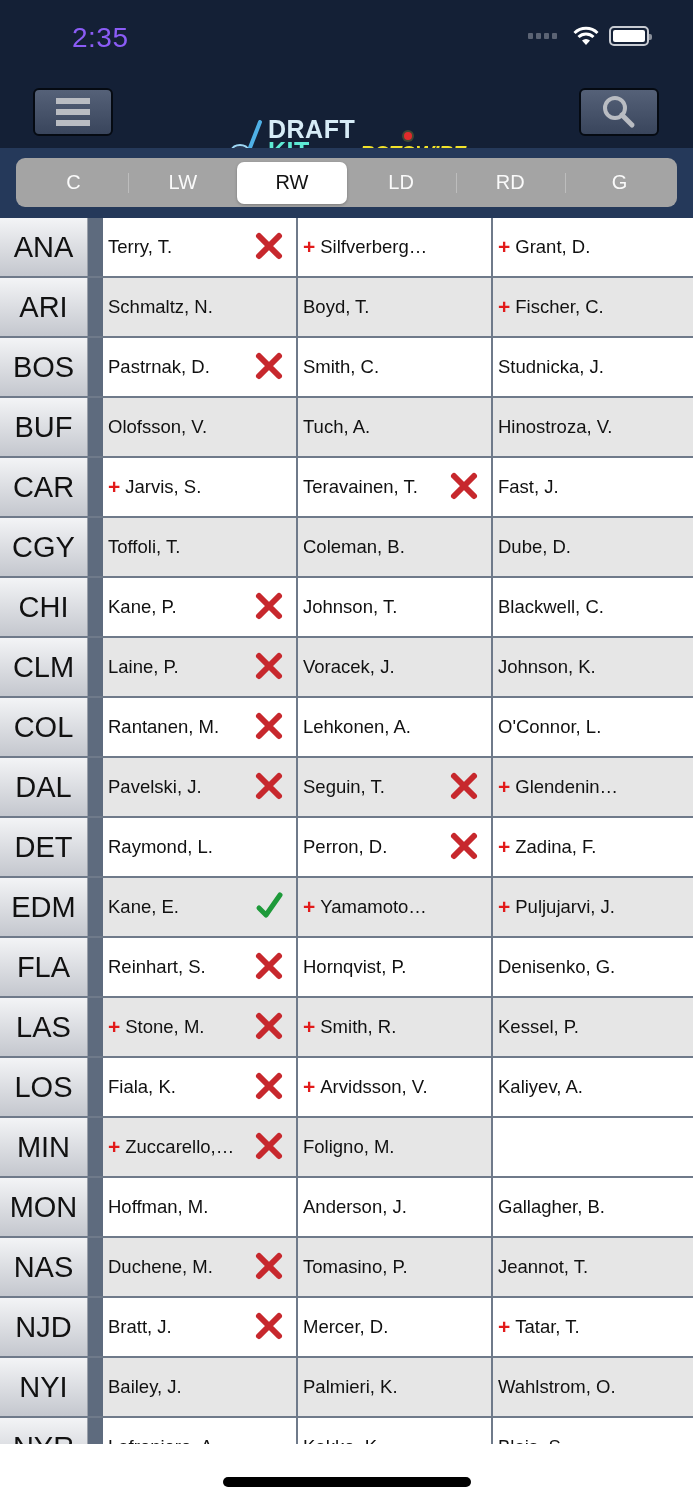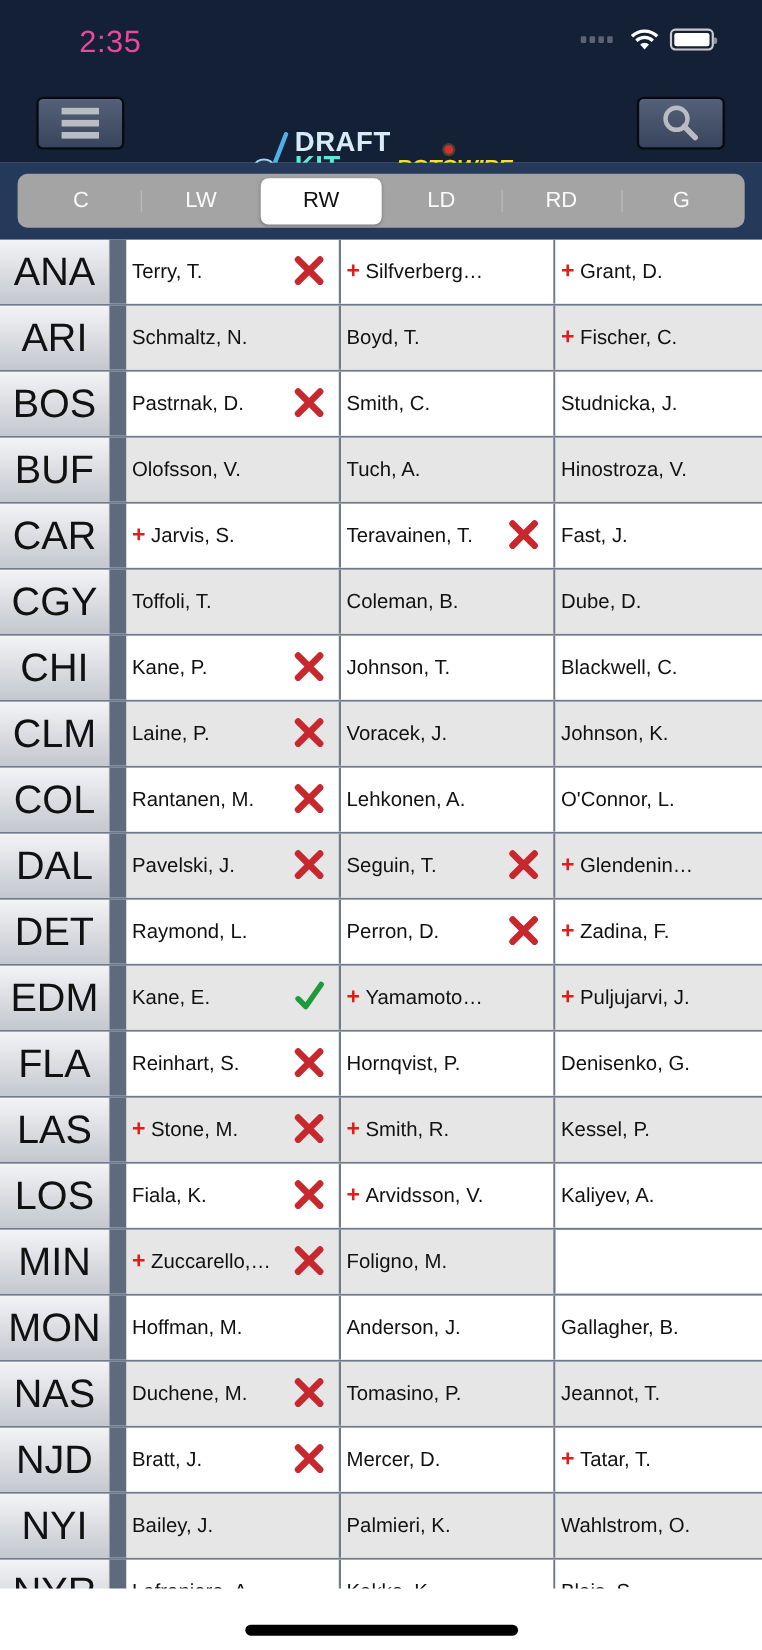--- a/index.html
+++ b/index.html
@@ -1,18 +1,18 @@
 <!DOCTYPE html>
 <html><head>
 <meta charset="utf-8">
 <style>
   * { box-sizing: border-box; margin: 0; padding: 0; }
   html, body { width: 693px; height: 1500px; overflow: hidden; background: #ffffff; font-family: "Liberation Sans", sans-serif; }
   .top { position: absolute; left: 0; top: 0; width: 693px; height: 148px; background: #142036; }
-  .status-time { position: absolute; left: 72px; top: 22px; color: #ec4899; font-size: 28px; font-weight: 500; letter-spacing: 0.5px; }
+  .status-time { position: absolute; left: 72px; top: 22px; color: #8b5cf6; font-size: 28px; font-weight: 500; letter-spacing: 0.5px; }
   .status-right { position: absolute; right: 44px; top: 26px; display: flex; align-items: center; gap: 10px; }
   .signal { display: flex; gap: 3px; align-items: flex-end; margin-right: 6px; }
   .signal span { width: 5px; height: 6px; background: #5b6374; border-radius: 1px; }
   .battery { width: 40px; height: 20px; border: 2px solid #c8cbd2; border-radius: 5px; padding: 2px; position: relative; }
   .battery::after { content: ""; position: absolute; right: -5px; top: 6px; width: 3px; height: 6px; background: #8a8f9a; border-radius: 0 2px 2px 0; }
   .battery .fill { width: 100%; height: 100%; background: #fff; border-radius: 2px; }
   .hdr-btn { position: absolute; top: 88px; width: 80px; height: 48px; border-radius: 6px; border: 2px solid #050a12; background: linear-gradient(#556178, #39455c); display: flex; align-items: center; justify-content: center; }
   .menu-btn { left: 33px; }
   .search-btn { left: 579px; }
   .hamburger { width: 34px; display: flex; flex-direction: column; gap: 5px; }
@@ -23,21 +23,21 @@
   .logo .roto { position: absolute; left: 132px; top: 24px; font-size: 20px; font-weight: bold; font-style: italic; color: #f2e22a; letter-spacing: -0.5px; }
   .logo .spark { position: absolute; left: 176px; top: 14px; width: 8px; height: 8px; border-radius: 50%; background: #e02b2b; box-shadow: 0 0 0 2px #f2e22a33; }
   .seg-wrap { position: absolute; left: 0; top: 148px; width: 693px; height: 70px; background: #25395a; }
   .seg { position: absolute; left: 16px; top: 10px; width: 661px; height: 49px; border-radius: 9px; background: #a4a4a4; display: flex; align-items: center; padding: 0 3px; }
   .seg-item { flex: 1; height: 42px; display: flex; align-items: center; justify-content: center; color: #fafafa; font-size: 20px; position: relative; }
   .seg-item + .seg-item::before { content: ""; position: absolute; left: 0; top: 11px; height: 20px; width: 1px; background: #bdbdbd; }
   .seg-item.active { background: #ffffff; color: #111; border-radius: 7px; box-shadow: 0 1px 3px rgba(0,0,0,0.25); }
   .seg-item.active::before, .seg-item.active + .seg-item::before { display: none; }
   .grid { position: absolute; left: 0; top: 218px; width: 693px; height: 1226px; overflow: hidden; background: #fff; }
   .row { position: relative; height: 60px; display: flex; border-bottom: 2px solid #6f7a8a; }
-  .team { width: 100px; height: 58px; background: linear-gradient(#f3f4f6, #c4c7ce); color: #111; font-size: 36px; display: flex; align-items: center; justify-content: center; border-right: 1px solid #9aa0aa; }
+  .team { width: 88px; height: 58px; background: linear-gradient(#f3f4f6, #c4c7ce); color: #111; font-size: 29px; display: flex; align-items: center; justify-content: center; border-right: 1px solid #9aa0aa; }
   .sep { width: 15px; background: #5e6b7e; }
   .cell { width: 195px; height: 58px; border-right: 2px solid #6f7a8a; display: flex; align-items: center; padding-left: 5px; position: relative; font-size: 18.5px; color: #111; white-space: nowrap; overflow: hidden; }
   .cell.last { flex: 1; border-right: none; }
   .row.alt .cell { background: #e6e6e6; }
   .row:not(.alt) .cell { background: #ffffff; }
   .plus { color: #e21b1b; font-weight: bold; font-size: 21px; margin-right: 5px; }
   .name { overflow: hidden; text-overflow: ellipsis; max-width: 140px; }
   .cell.last .name { max-width: 165px; }
   .mark { position: absolute; right: 12px; top: 13px; width: 30px; height: 30px; }
   .cell.last .mark { right: 8px; }

